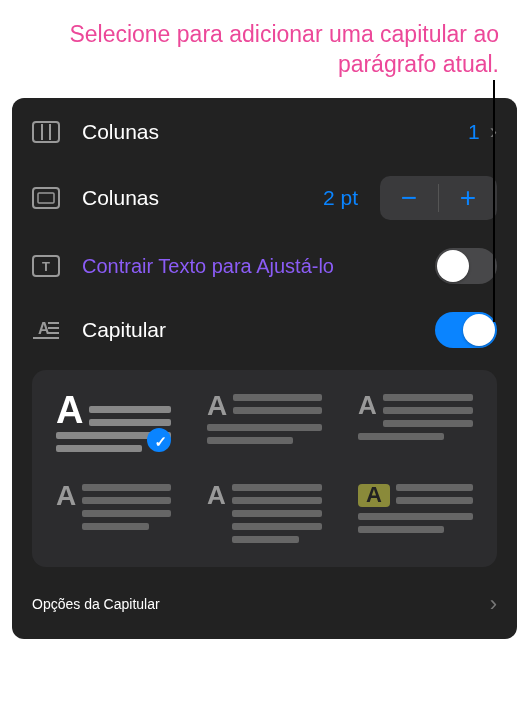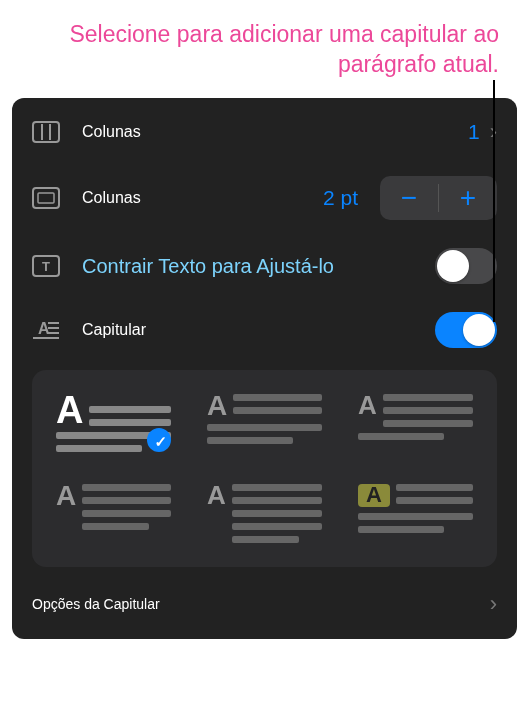--- a/index.html
+++ b/index.html
@@ -38,28 +38,28 @@
     .row-icon {
       width: 36px;
       display: flex;
       align-items: center;
       justify-content: flex-start;
       margin-right: 14px;
       color: #999;
     }
     .row-label {
       flex: 1;
-      font-size: 16px;
+      font-size: 21px;
       color: #fff;
     }
     .row-label-multiline {
       flex: 1;
       font-size: 20px;
       line-height: 1.2;
-      color: #7dd3fc;
+      color: #8b5cf6;
     }
     .row-value {
       color: #0a84ff;
       font-size: 21px;
       margin-right: 10px;
     }
     .chevron {
       color: #777;
       font-size: 22px;
     }

